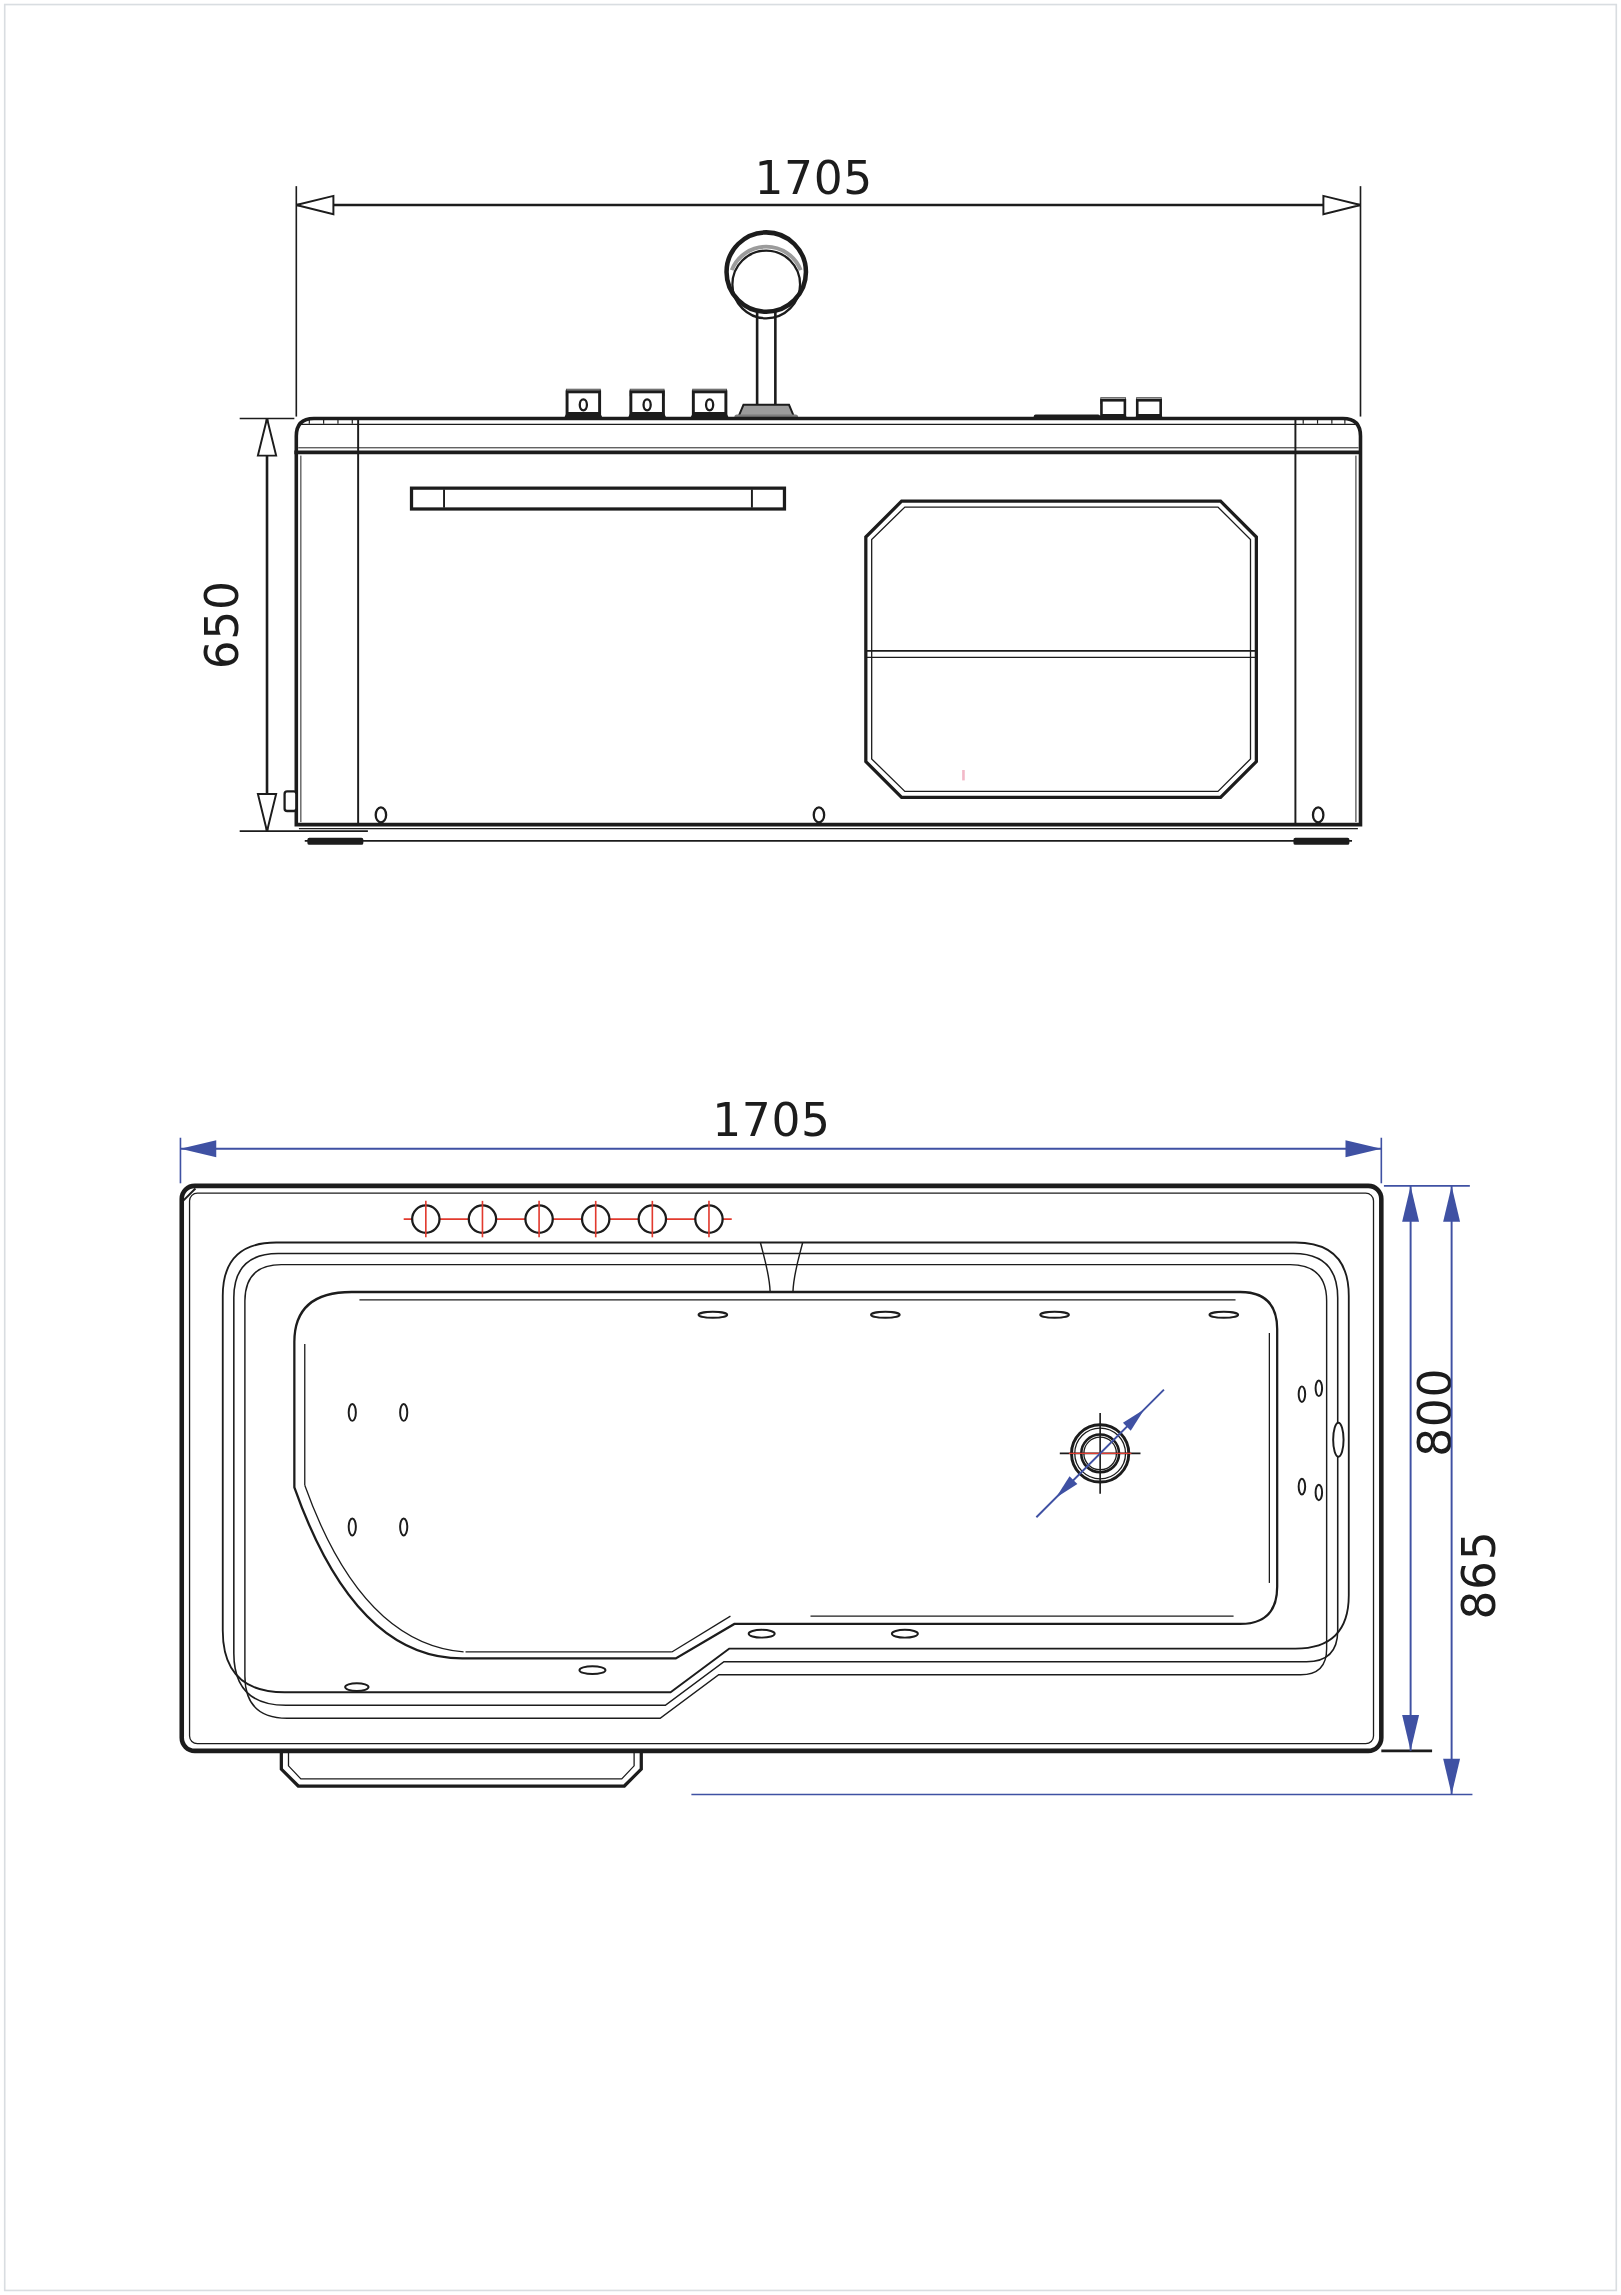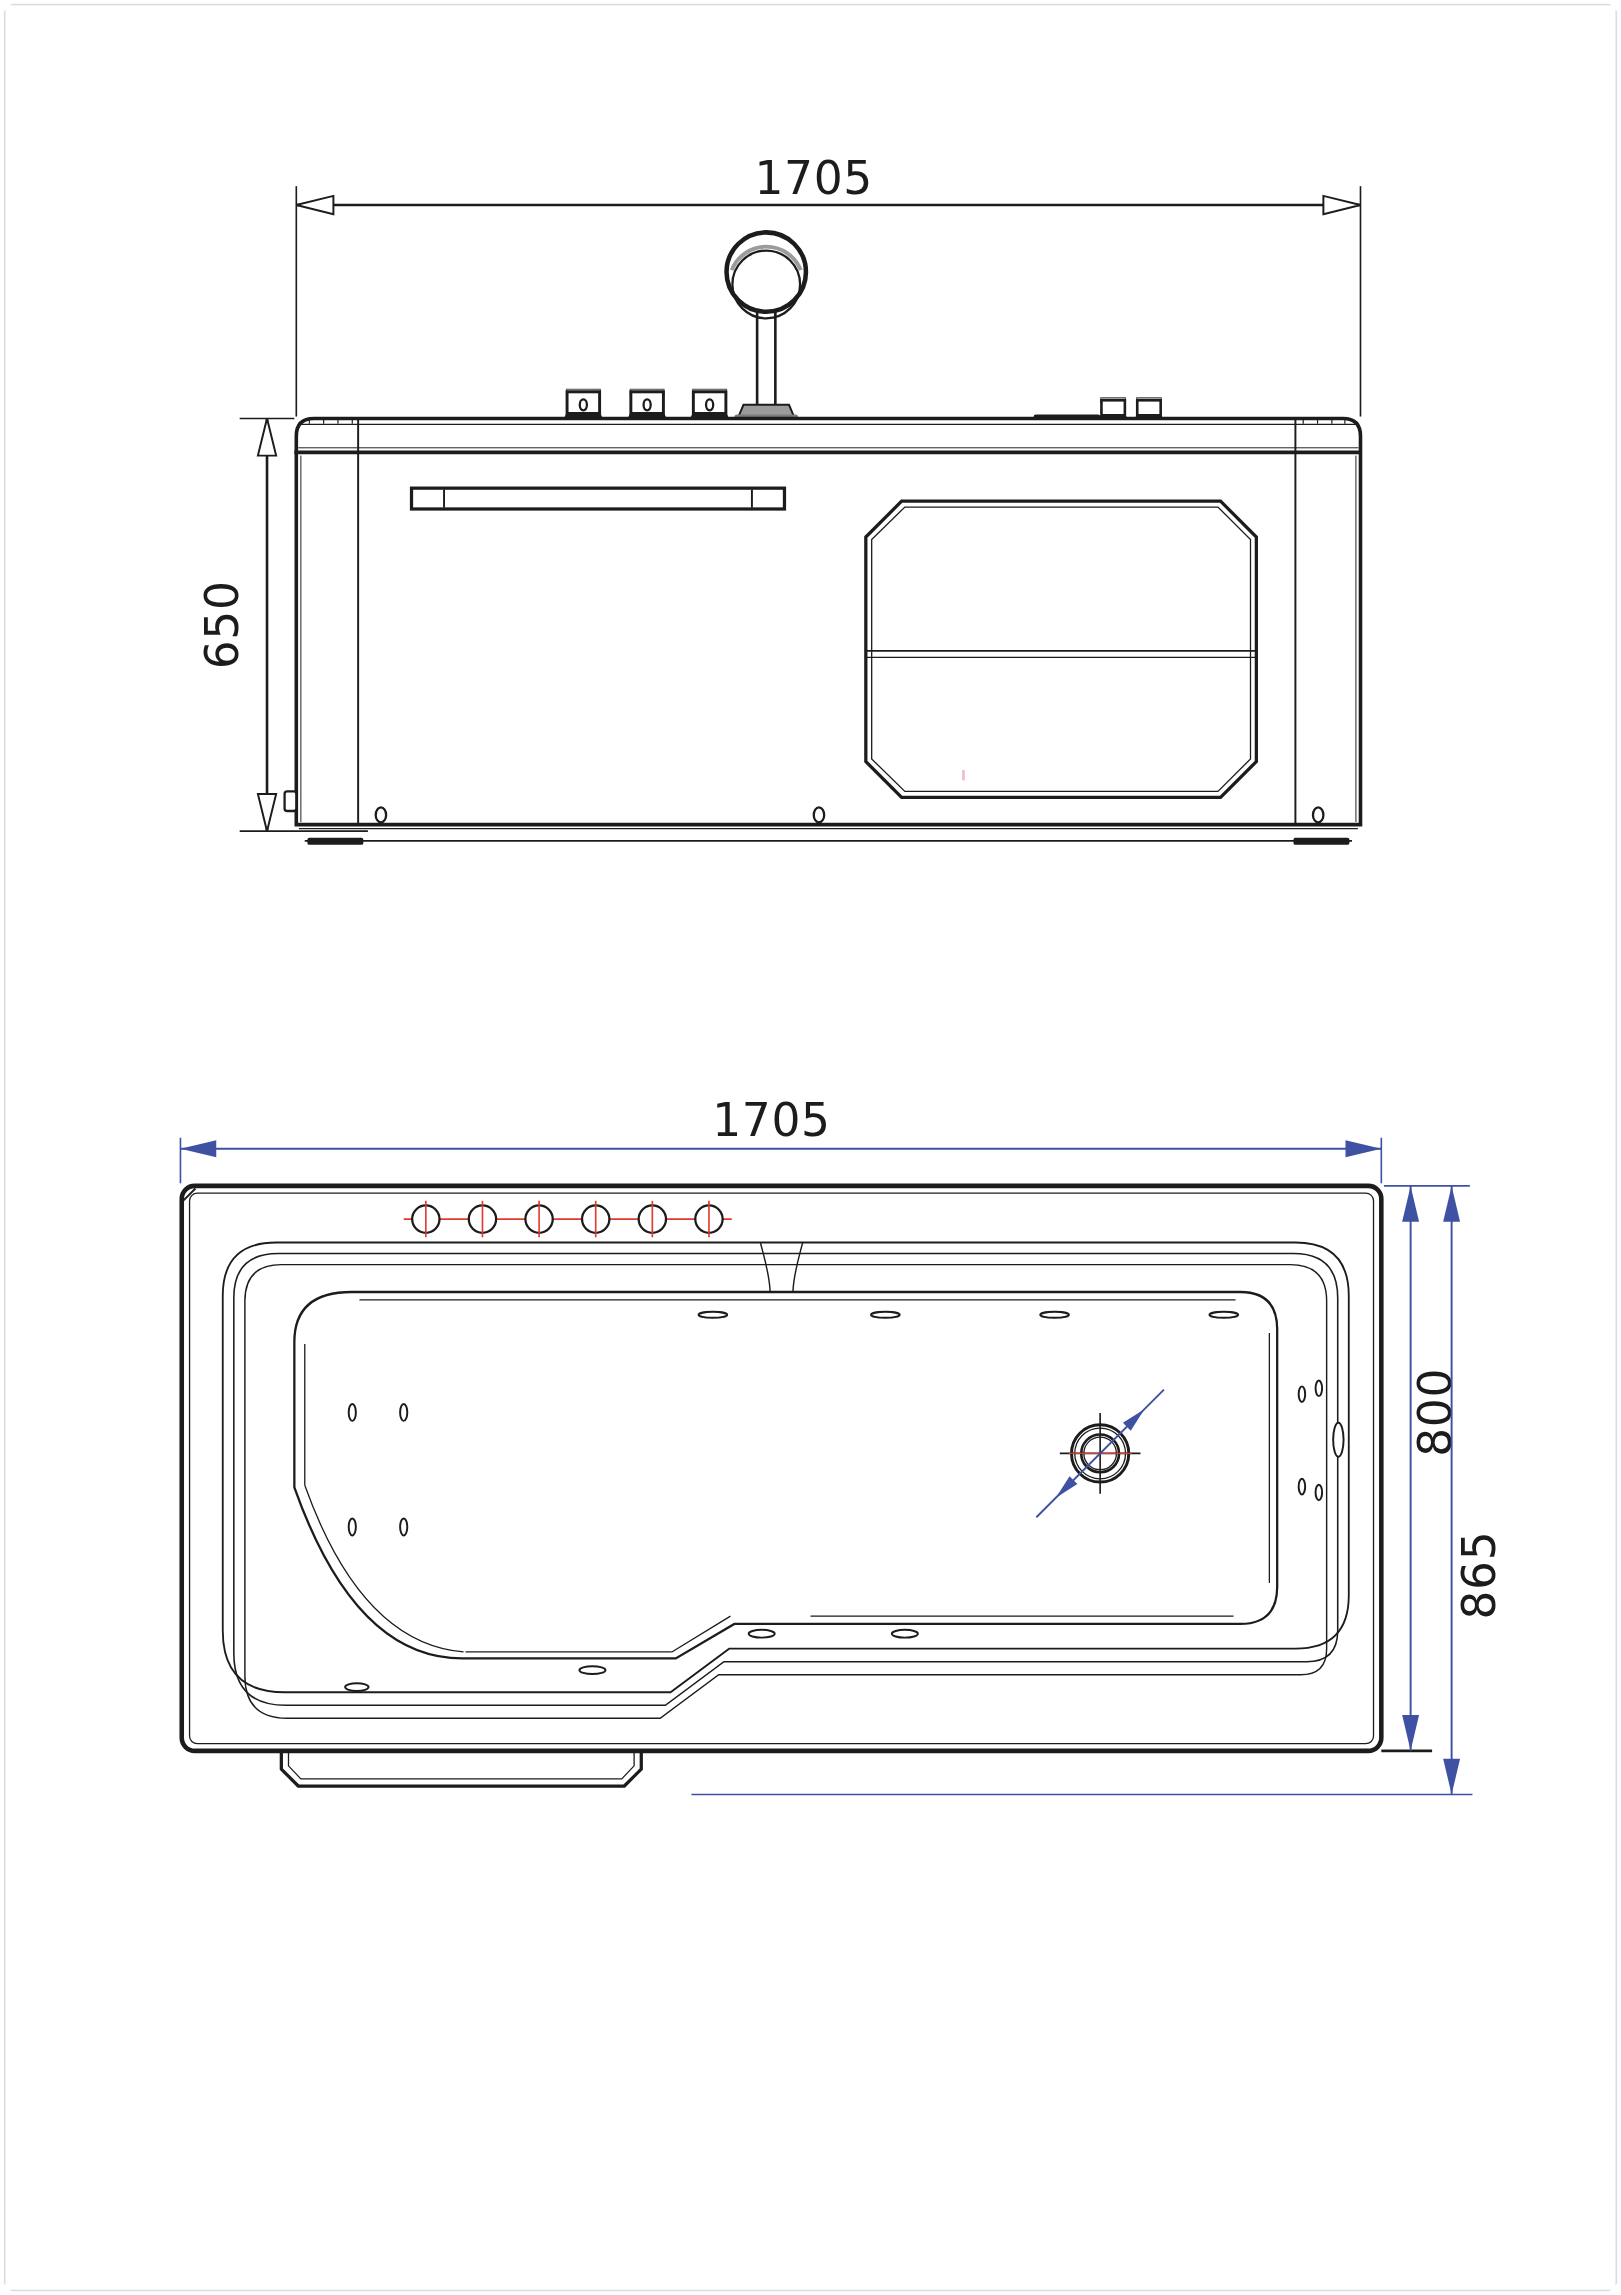--- a/index.html
+++ b/index.html
@@ -1,16 +1,16 @@
 <!DOCTYPE html>
 <html style="--ink: #1c1c1c; --dim_blue: #3f51a3; --jet_red: #e23a2e; --metal_gray: #9b9b9b; --light_gray: #b3b3b3; --page_border: #d9dde1; --artifact_pink: #f2b9c8;font-size:10.4px"><head>
 <meta charset="utf-8">
 <style>
   html,body{margin:0;padding:0;background:#ffffff;}
-  .page{position:relative;width:1621px;height:2295px;background:#fff;overflow:hidden;border-radius:25px;}
+  .page{position:relative;width:1621px;height:2295px;background:#fff;overflow:hidden;}
   svg{display:block;position:absolute;inset:0;}
   svg text{
     font-family:"DejaVu Sans","Liberation Sans",sans-serif;
     fill:var(--ink,#1c1c1c);
     letter-spacing:1px;
   }
   .dimtext{font-size:70px;}
   .ink{stroke:var(--ink,#1c1c1c);fill:none;}
   .inkfill{fill:var(--ink,#1c1c1c);stroke:none;}
   .white{fill:#ffffff;}

